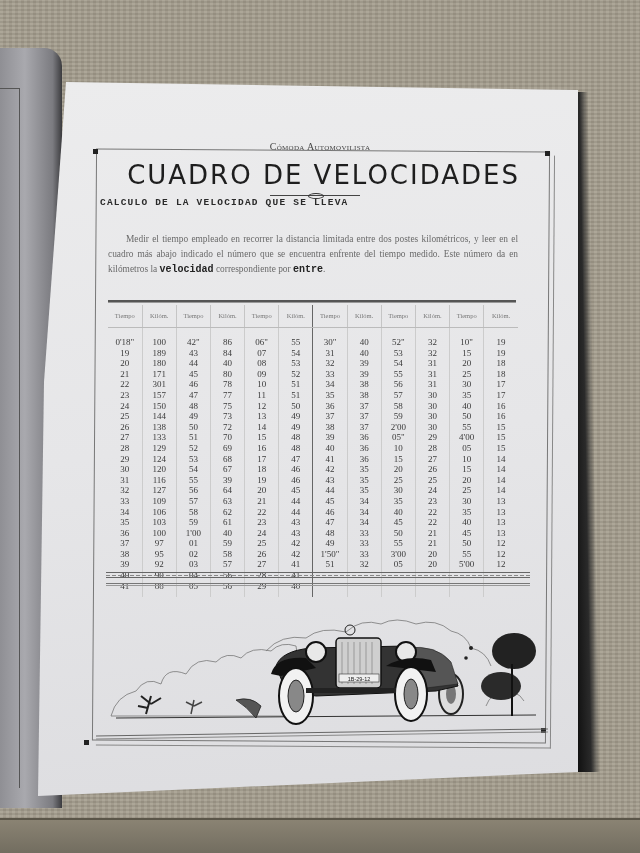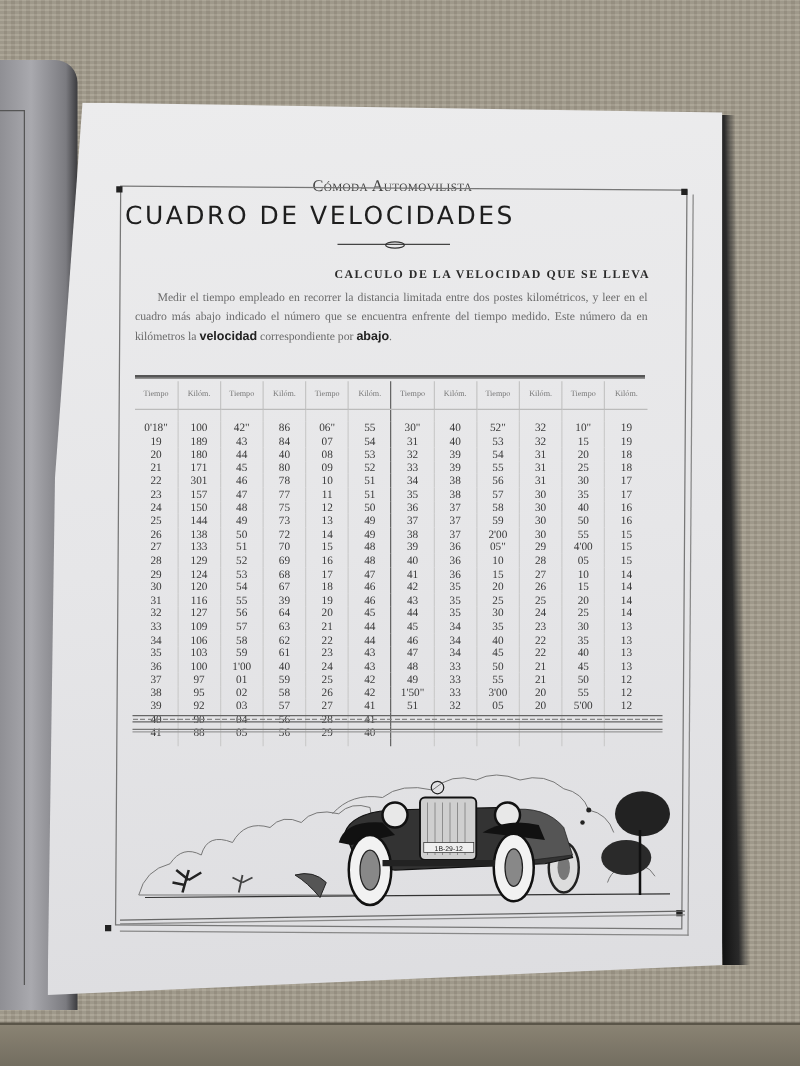--- a/index.html
+++ b/index.html
@@ -31,60 +31,60 @@
     background: linear-gradient(90deg, #111 0%, #2a2a2a 60%, rgba(40,40,40,0) 100%);
     transform: skewX(1deg);
   }
   .page {
     position: absolute; left: 38px; top: 82px; width: 540px; height: 714px;
     background: linear-gradient(175deg, #ececed 0%, #e6e6e8 50%, #dddde0 100%);
     clip-path: polygon(7% 0, 100% 1%, 100% 98%, 0 100%, 4% 40%);
     clip-path: polygon(28px 0, 540px 8px, 540px 690px, 0 714px, 6px 300px);
   }
   .running-head {
-    position: absolute; left: 250px; top: 141px; width: 140px; text-align: left;
-    font-size: 13px; letter-spacing: 0.3px; color: #444; font-variant: small-caps;
+    position: absolute; left: 250px; top: 141px; width: 140px; text-align: center;
+    font-size: 10px; letter-spacing: 0.3px; color: #444; font-variant: small-caps;
   }
   .frame-outer {
     position: absolute; left: 94px; top: 150px; width: 454px; height: 592px;
     border: 1px solid #777;
     transform: rotate(0.4deg);
   }
   .frame-outer::after {
     content: ""; position: absolute; left: 3px; top: 3px; right: -6px; bottom: -6px;
     border-right: 1px solid #888; border-bottom: 1px solid #888;
   }
   .corner {
     position: absolute; width: 5px; height: 5px; background: #222;
   }
   .title {
-    position: absolute; left: 100px; top: 160px; width: 420px; text-align: left;
+    position: absolute; left: 100px; top: 160px; width: 420px; text-align: right;
     font-family: "DejaVu Sans", sans-serif; font-weight: normal;
-    font-size: 20px; letter-spacing: 2px; color: #1e1e1e;
+    font-size: 26px; letter-spacing: 2px; color: #1e1e1e;
   }
   .ornament {
     position: absolute; left: 270px; top: 195px; width: 90px; height: 3px;
     border-top: 1px solid #444;
   }
   .ornament::after {
     content: ""; position: absolute; left: 38px; top: -3px; width: 14px; height: 4px;
     border: 1px solid #333; border-radius: 50%;
   }
   .subtitle {
-    position: absolute; left: 100px; top: 215px; width: 420px; text-align: right;
-    font-family: Liberation Serif, serif; font-weight: bold;
+    position: absolute; left: 100px; top: 197px; width: 420px; text-align: left;
+    font-family: Liberation Mono, monospace; font-weight: bold;
     font-size: 9.5px; letter-spacing: 1.2px; color: #2a2a2a;
   }
   .instructions {
     position: absolute; left: 108px; top: 232px; width: 410px;
     font-size: 9.4px; line-height: 15.2px; color: #6a6a6a; text-align: justify;
     text-indent: 18px;
   }
   .instructions b {
-    font-family: Liberation Sans, sans-serif; color: #222; font-size: 10px;
+    font-family: Liberation Mono, monospace; color: #222; font-size: 10px;
   }
   .rule-thick {
     position: absolute; left: 108px; top: 300px; width: 408px; height: 3px;
     background: #555; border-bottom: 1px solid #999;
   }
   .speed-table {
     position: absolute; left: 108px; top: 305px; width: 410px;
     border-collapse: collapse;
   }
   .speed-table th {
@@ -138,21 +138,21 @@
 <div class="frame-outer"></div>
 <div class="corner" style="left:93px;top:149px"></div>
 <div class="corner" style="left:545px;top:151px"></div>
 <div class="corner" style="left:541px;top:728px"></div>
 <div class="corner" style="left:84px;top:740px"></div>
 
 <h1 class="title">CUADRO DE VELOCIDADES</h1>
 <div class="ornament"></div>
 <h2 class="subtitle">CALCULO DE LA VELOCIDAD QUE SE LLEVA</h2>
 
-<p class="instructions"><span>Medir el tiempo empleado en recorrer la distancia limitada entre dos postes kilométricos, y leer en el cuadro más abajo indicado el número que se encuentra enfrente del tiempo medido. Este número da en kilómetros la </span><b>velocidad</b><span> correspondiente por </span><b>abajo</b><span>.</span></p>
+<p class="instructions"><span>Medir el tiempo empleado en recorrer la distancia limitada entre dos postes kilométricos, y leer en el cuadro más abajo indicado el número que se encuentra enfrente del tiempo medido. Este número da en kilómetros la </span><b>velocidad</b><span> correspondiente por </span><b>entre</b><span>.</span></p>
 
 <div class="rule-thick"></div>
 
 <table class="speed-table">
   <thead>
     <tr>
       <th>Tiempo</th>
       <th>Kilóm.</th>
       <th>Tiempo</th>
       <th>Kilóm.</th>

